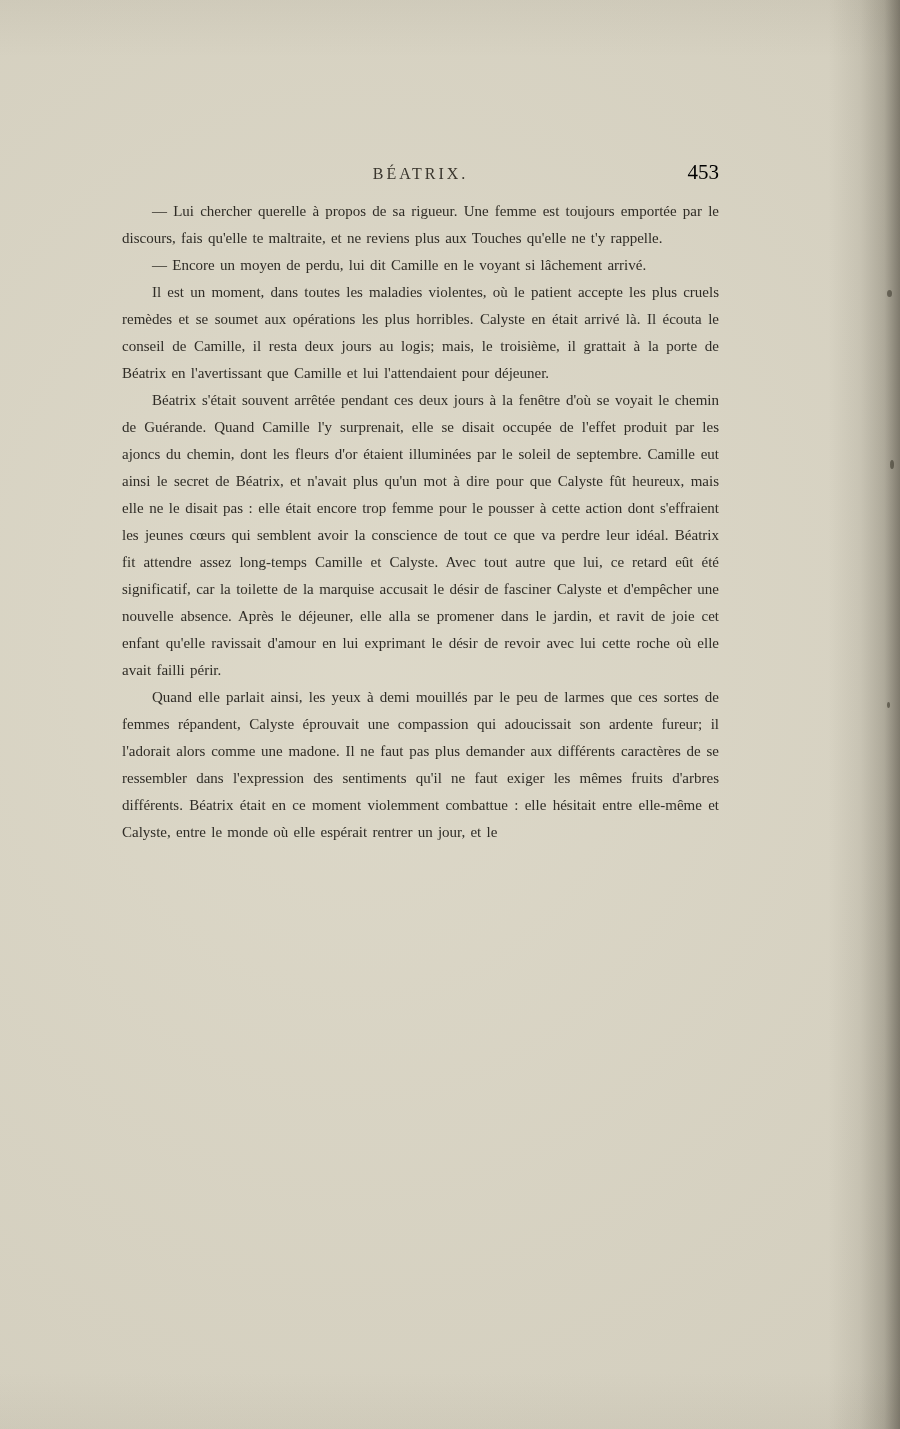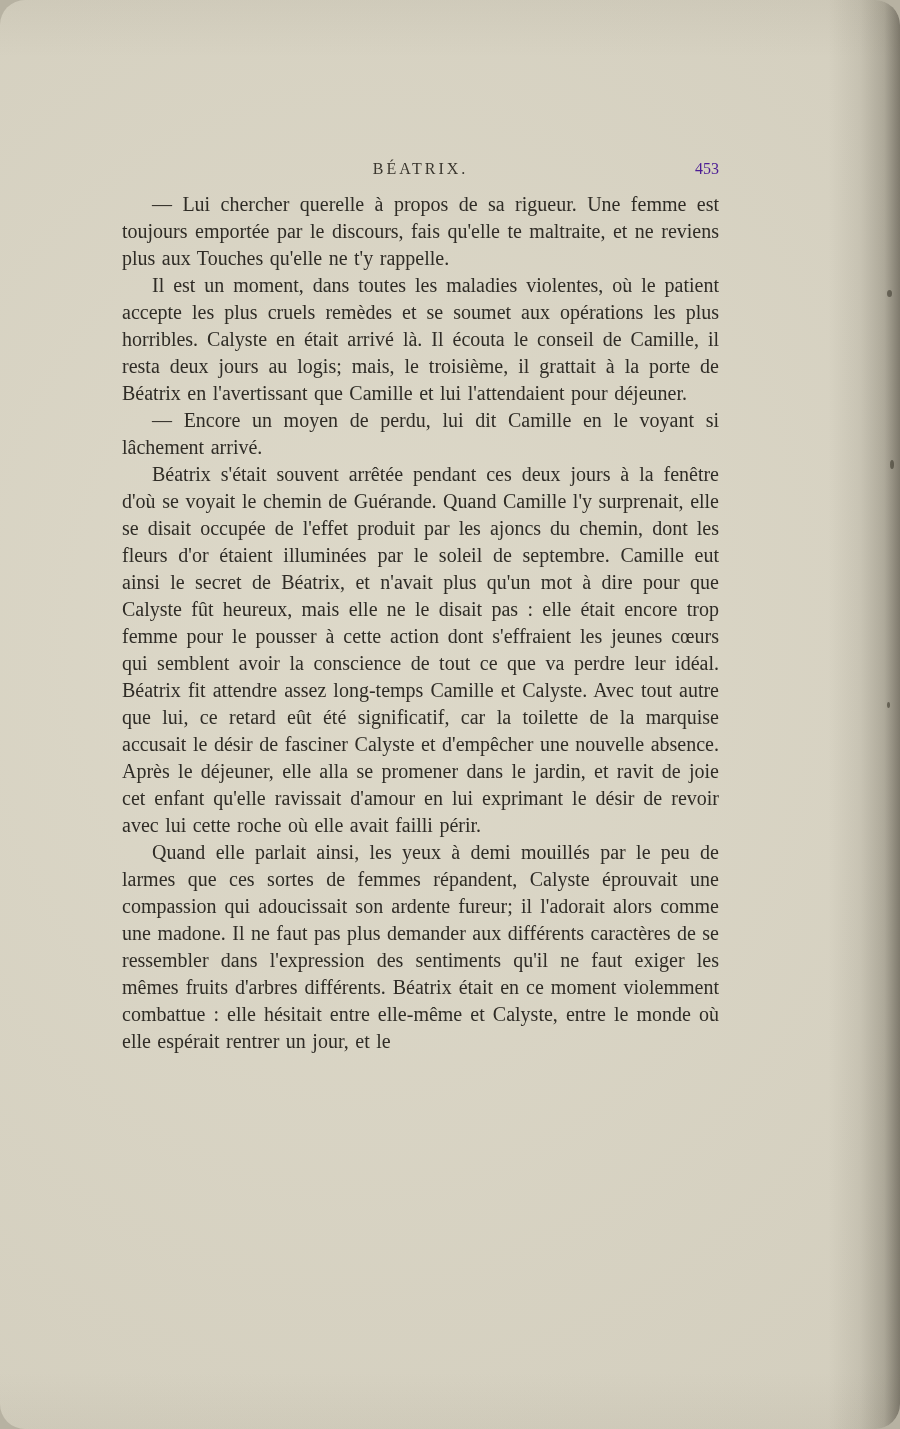--- a/index.html
+++ b/index.html
@@ -14,21 +14,20 @@
     font-family: "Liberation Serif", "DejaVu Serif", serif;
   }
   .scan-page {
     position: relative;
     width: 900px;
     height: 1429px;
     margin: 0 auto;
     background: var(--paper);
     color: var(--ink);
     overflow: hidden;
-    border-radius: 25px;
   }
   
   .scan-page::before {
     content: "";
     position: absolute;
     inset: 0;
     background:
       radial-gradient(ellipse 120% 90% at 40% 45%, rgba(255,255,250,0.10), rgba(0,0,0,0.03) 85%),
       linear-gradient(180deg, rgba(90,82,66,0.06) 0%, rgba(0,0,0,0) 4%, rgba(0,0,0,0) 96%, rgba(90,82,66,0.05) 100%);
     pointer-events: none;
@@ -66,27 +65,27 @@
     align-items: baseline;
     margin-bottom: 13px;
   }
   .head-title {
     font-size: 16px;
     letter-spacing: 3px;
     color: #3a362e;
     justify-self: center;
   }
   .head-page {
-    font-size: 16px;
+    font-size: 21px;
     justify-self: end;
-    color: #4c1d95;
+    color: #000000;
   }
   .text-block p {
     margin: 0;
-    font-size: 20px;
+    font-size: 15px;
     line-height: 27px;
     text-align: justify;
     text-indent: 30px;
     word-spacing: 1.5px;
     color: var(--ink);
   }
 </style>
 </head>
 <body>
 
@@ -95,22 +94,22 @@
   <div class="page-inner">
 
     <div class="running-head">
       <span></span>
       <span class="head-title">BÉATRIX.</span>
       <span class="head-page">453</span>
     </div>
 
     <div class="text-block">
       <p>— Lui chercher querelle à propos de sa rigueur. Une femme est toujours emportée par le discours, fais qu'elle te maltraite, et ne reviens plus aux Touches qu'elle ne t'y rappelle.</p>
+      <p>— Encore un moyen de perdu, lui dit Camille en le voyant si lâchement arrivé.</p>
       <p>Il est un moment, dans toutes les maladies violentes, où le patient accepte les plus cruels remèdes et se soumet aux opérations les plus horribles. Calyste en était arrivé là. Il écouta le conseil de Camille, il resta deux jours au logis; mais, le troisième, il grattait à la porte de Béatrix en l'avertissant que Camille et lui l'attendaient pour déjeuner.</p>
-      <p>— Encore un moyen de perdu, lui dit Camille en le voyant si lâchement arrivé.</p>
       <p>Béatrix s'était souvent arrêtée pendant ces deux jours à la fenêtre d'où se voyait le chemin de Guérande. Quand Camille l'y surprenait, elle se disait occupée de l'effet produit par les ajoncs du chemin, dont les fleurs d'or étaient illuminées par le soleil de septembre. Camille eut ainsi le secret de Béatrix, et n'avait plus qu'un mot à dire pour que Calyste fût heureux, mais elle ne le disait pas : elle était encore trop femme pour le pousser à cette action dont s'effraient les jeunes cœurs qui semblent avoir la conscience de tout ce que va perdre leur idéal. Béatrix fit attendre assez long-temps Camille et Calyste. Avec tout autre que lui, ce retard eût été significatif, car la toilette de la marquise accusait le désir de fasciner Calyste et d'empêcher une nouvelle absence. Après le déjeuner, elle alla se promener dans le jardin, et ravit de joie cet enfant qu'elle ravissait d'amour en lui exprimant le désir de revoir avec lui cette roche où elle avait failli périr.</p>
       <p>Quand elle parlait ainsi, les yeux à demi mouillés par le peu de larmes que ces sortes de femmes répandent, Calyste éprouvait une compassion qui adoucissait son ardente fureur; il l'adorait alors comme une madone. Il ne faut pas plus demander aux différents caractères de se ressembler dans l'expression des sentiments qu'il ne faut exiger les mêmes fruits d'arbres différents. Béatrix était en ce moment violemment combattue : elle hésitait entre elle-même et Calyste, entre le monde où elle espérait rentrer un jour, et le</p>
     </div>
 
   </div>
 
   <span class="speck s1"></span>
   <span class="speck s2"></span>
   <span class="speck s3"></span>
 

